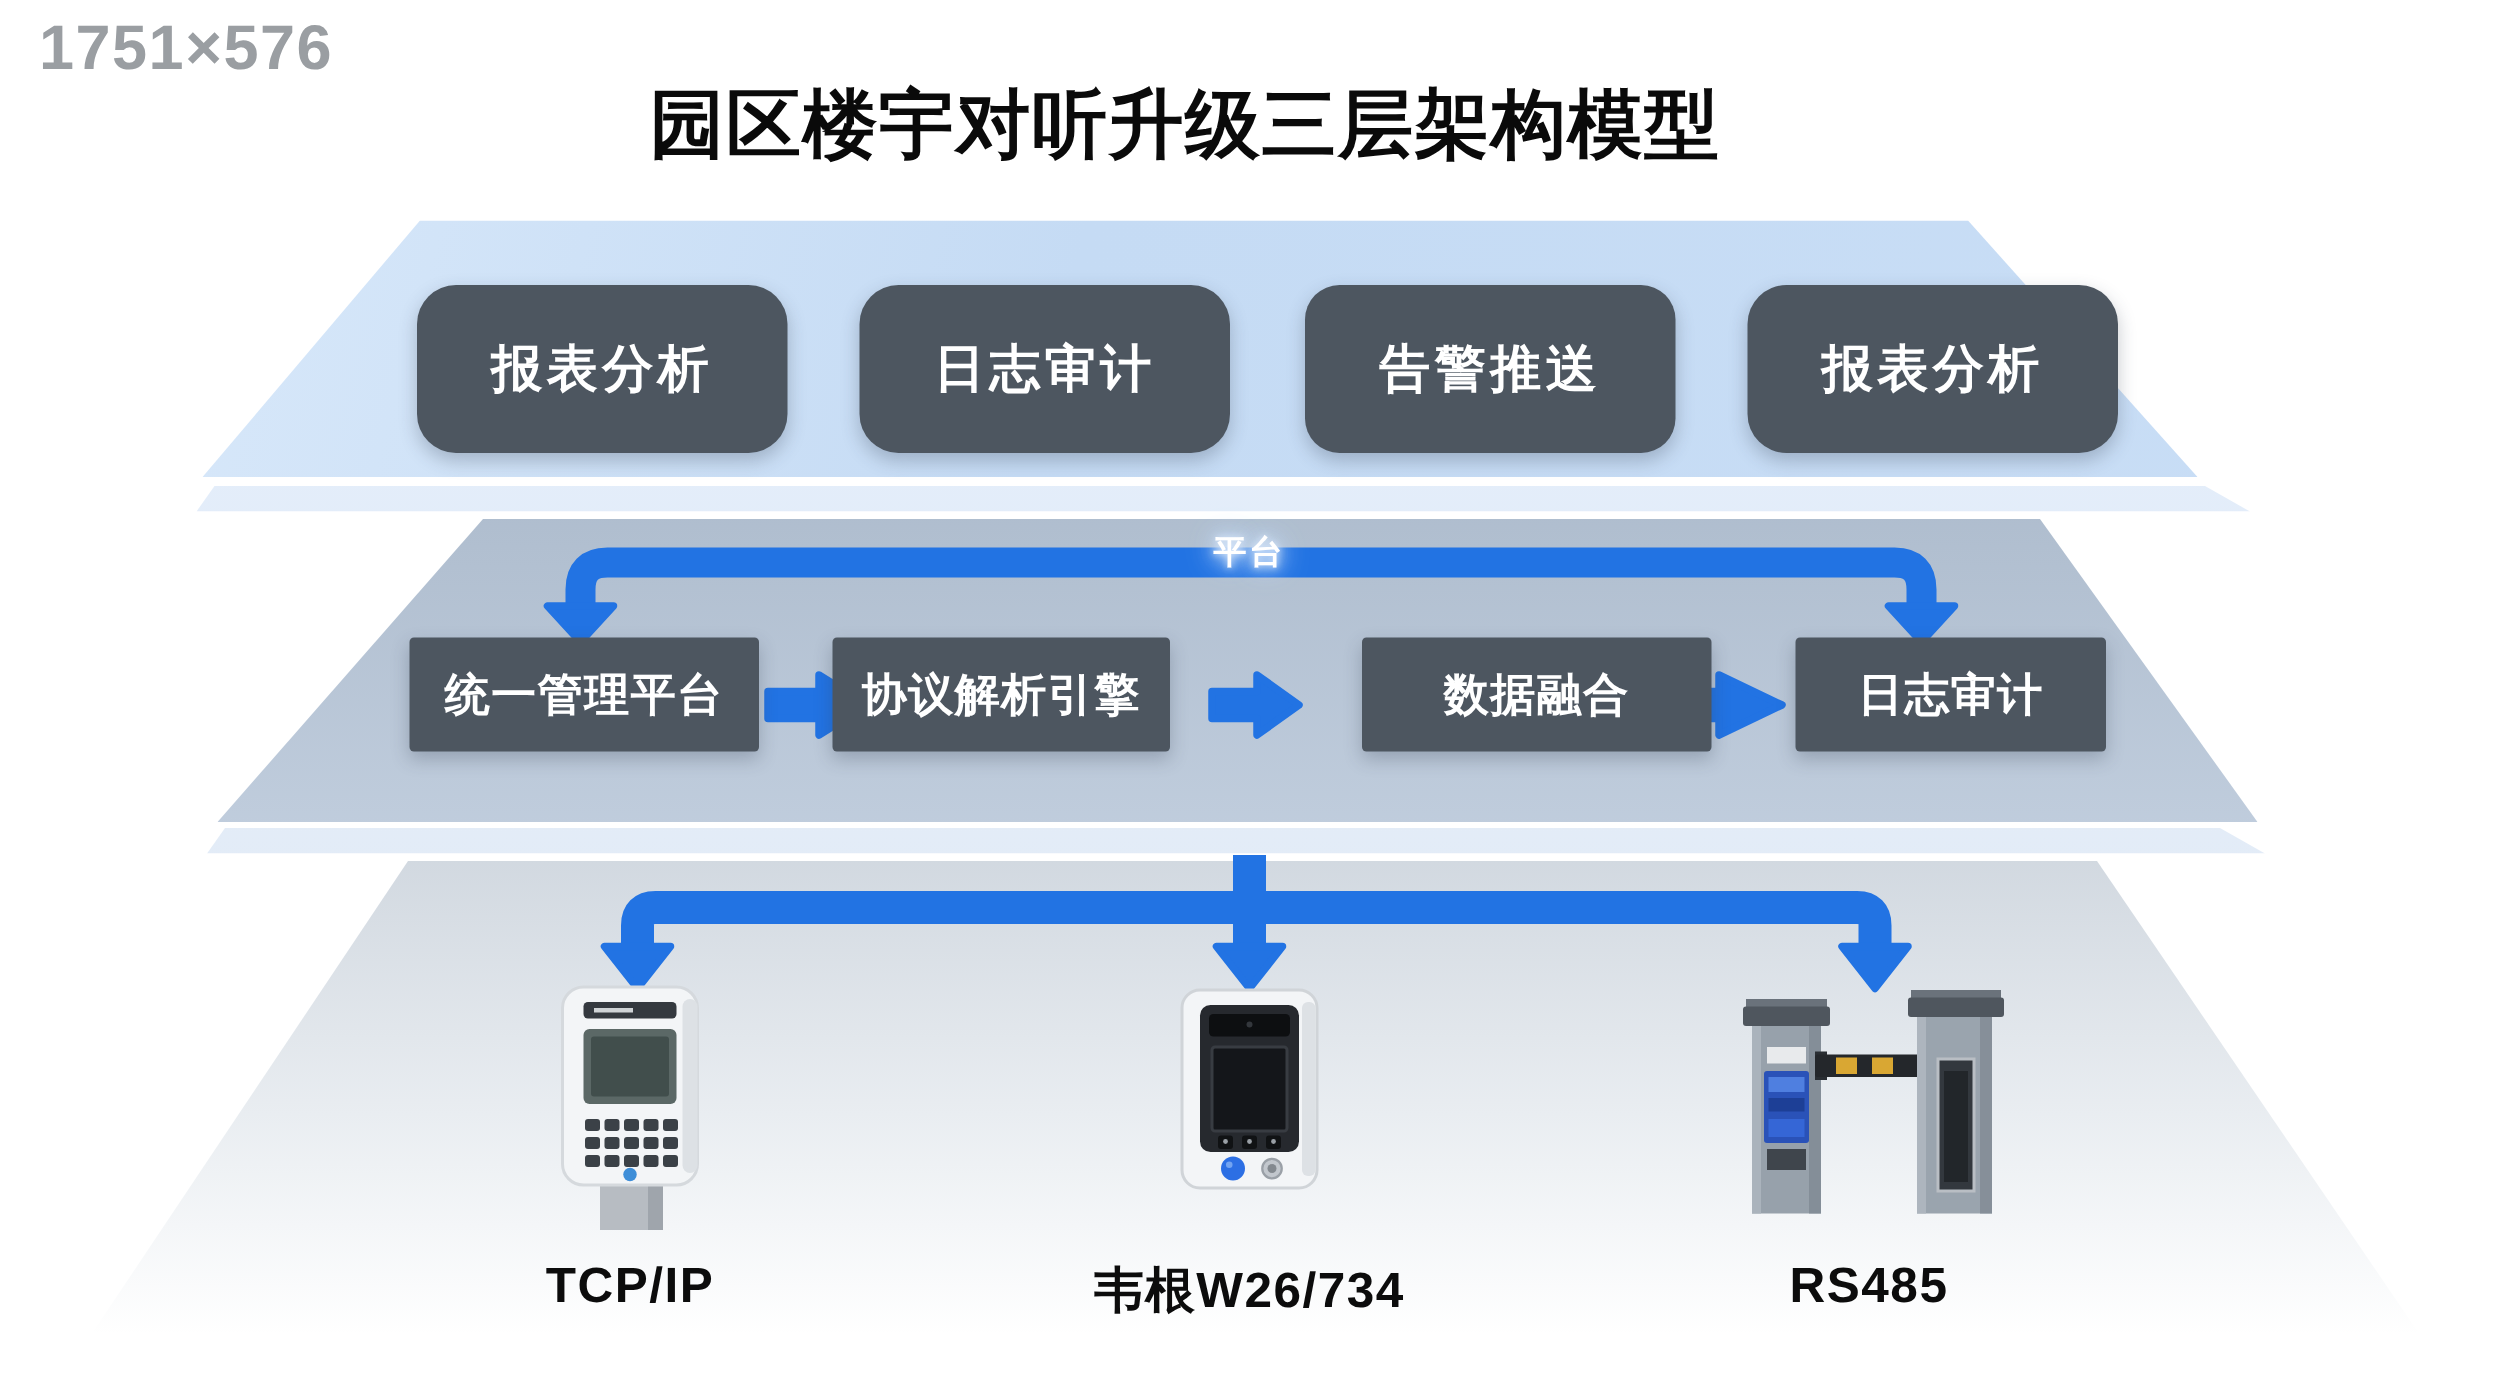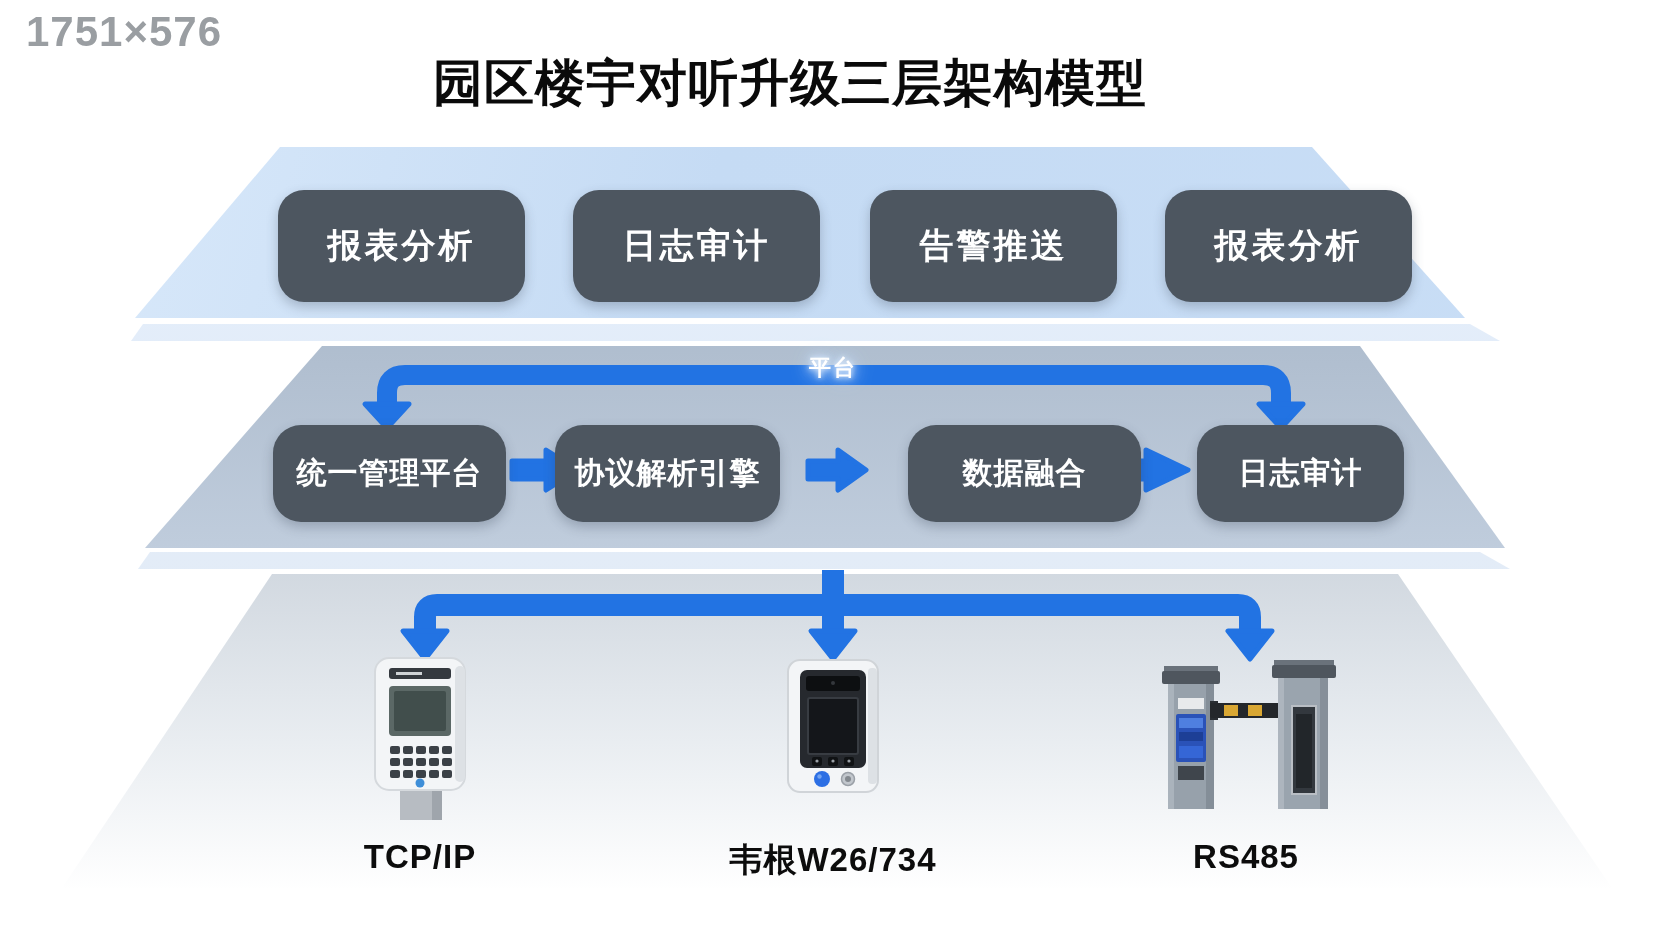--- a/index.html
+++ b/index.html
@@ -23,21 +23,21 @@
   .edge-platform{background:linear-gradient(#eff5fc,#dbe6f4);
             clip-path:polygon(150px 552px,1480px 552px,1510px 569px,138px 569px);}
   .plate-device{background:linear-gradient(to bottom,#93a0ae 0%,#a9b4c0 25%,#c9d1da 55%,#e9edf1 80%,#ffffff 96%);
              clip-path:polygon(272px 574px,1398px 574px,1612px 888px,62px 888px);}
 
   
   .box{position:absolute;display:flex;align-items:center;justify-content:center;
        background:var(--box-dark,#4d5660);color:#ffffff;font-weight:700;
        box-shadow:0 5px 12px rgba(50,60,80,.28);}
   .box-app{top:190px;width:247px;height:112px;border-radius:26px;font-size:34px;letter-spacing:3px;}
-  .box-platform{top:425px;height:97px;border-radius:28px;font-size:30px;letter-spacing:1px;}
+  .box-platform{top:425px;height:76px;border-radius:3px;font-size:30px;letter-spacing:1px;}
 
   
   svg.connectors{position:absolute;left:0;top:0;}
   .arrow-stroke{stroke:var(--arrow-blue,#2273e3);fill:none;}
   .arrow-fill{fill:var(--arrow-blue,#2273e3);stroke:var(--arrow-blue,#2273e3);
               stroke-width:5;stroke-linejoin:round;}
 
   .platform-label{top:353px;left:833px;transform:translateX(-50%);
      font-size:22px;font-weight:700;color:#ffffff;letter-spacing:2px;white-space:nowrap;
      text-shadow:0 0 5px #d8e7fa,0 0 9px #c7dcf6,0 0 16px #bfd8f5,0 0 22px #bfd8f5;}

